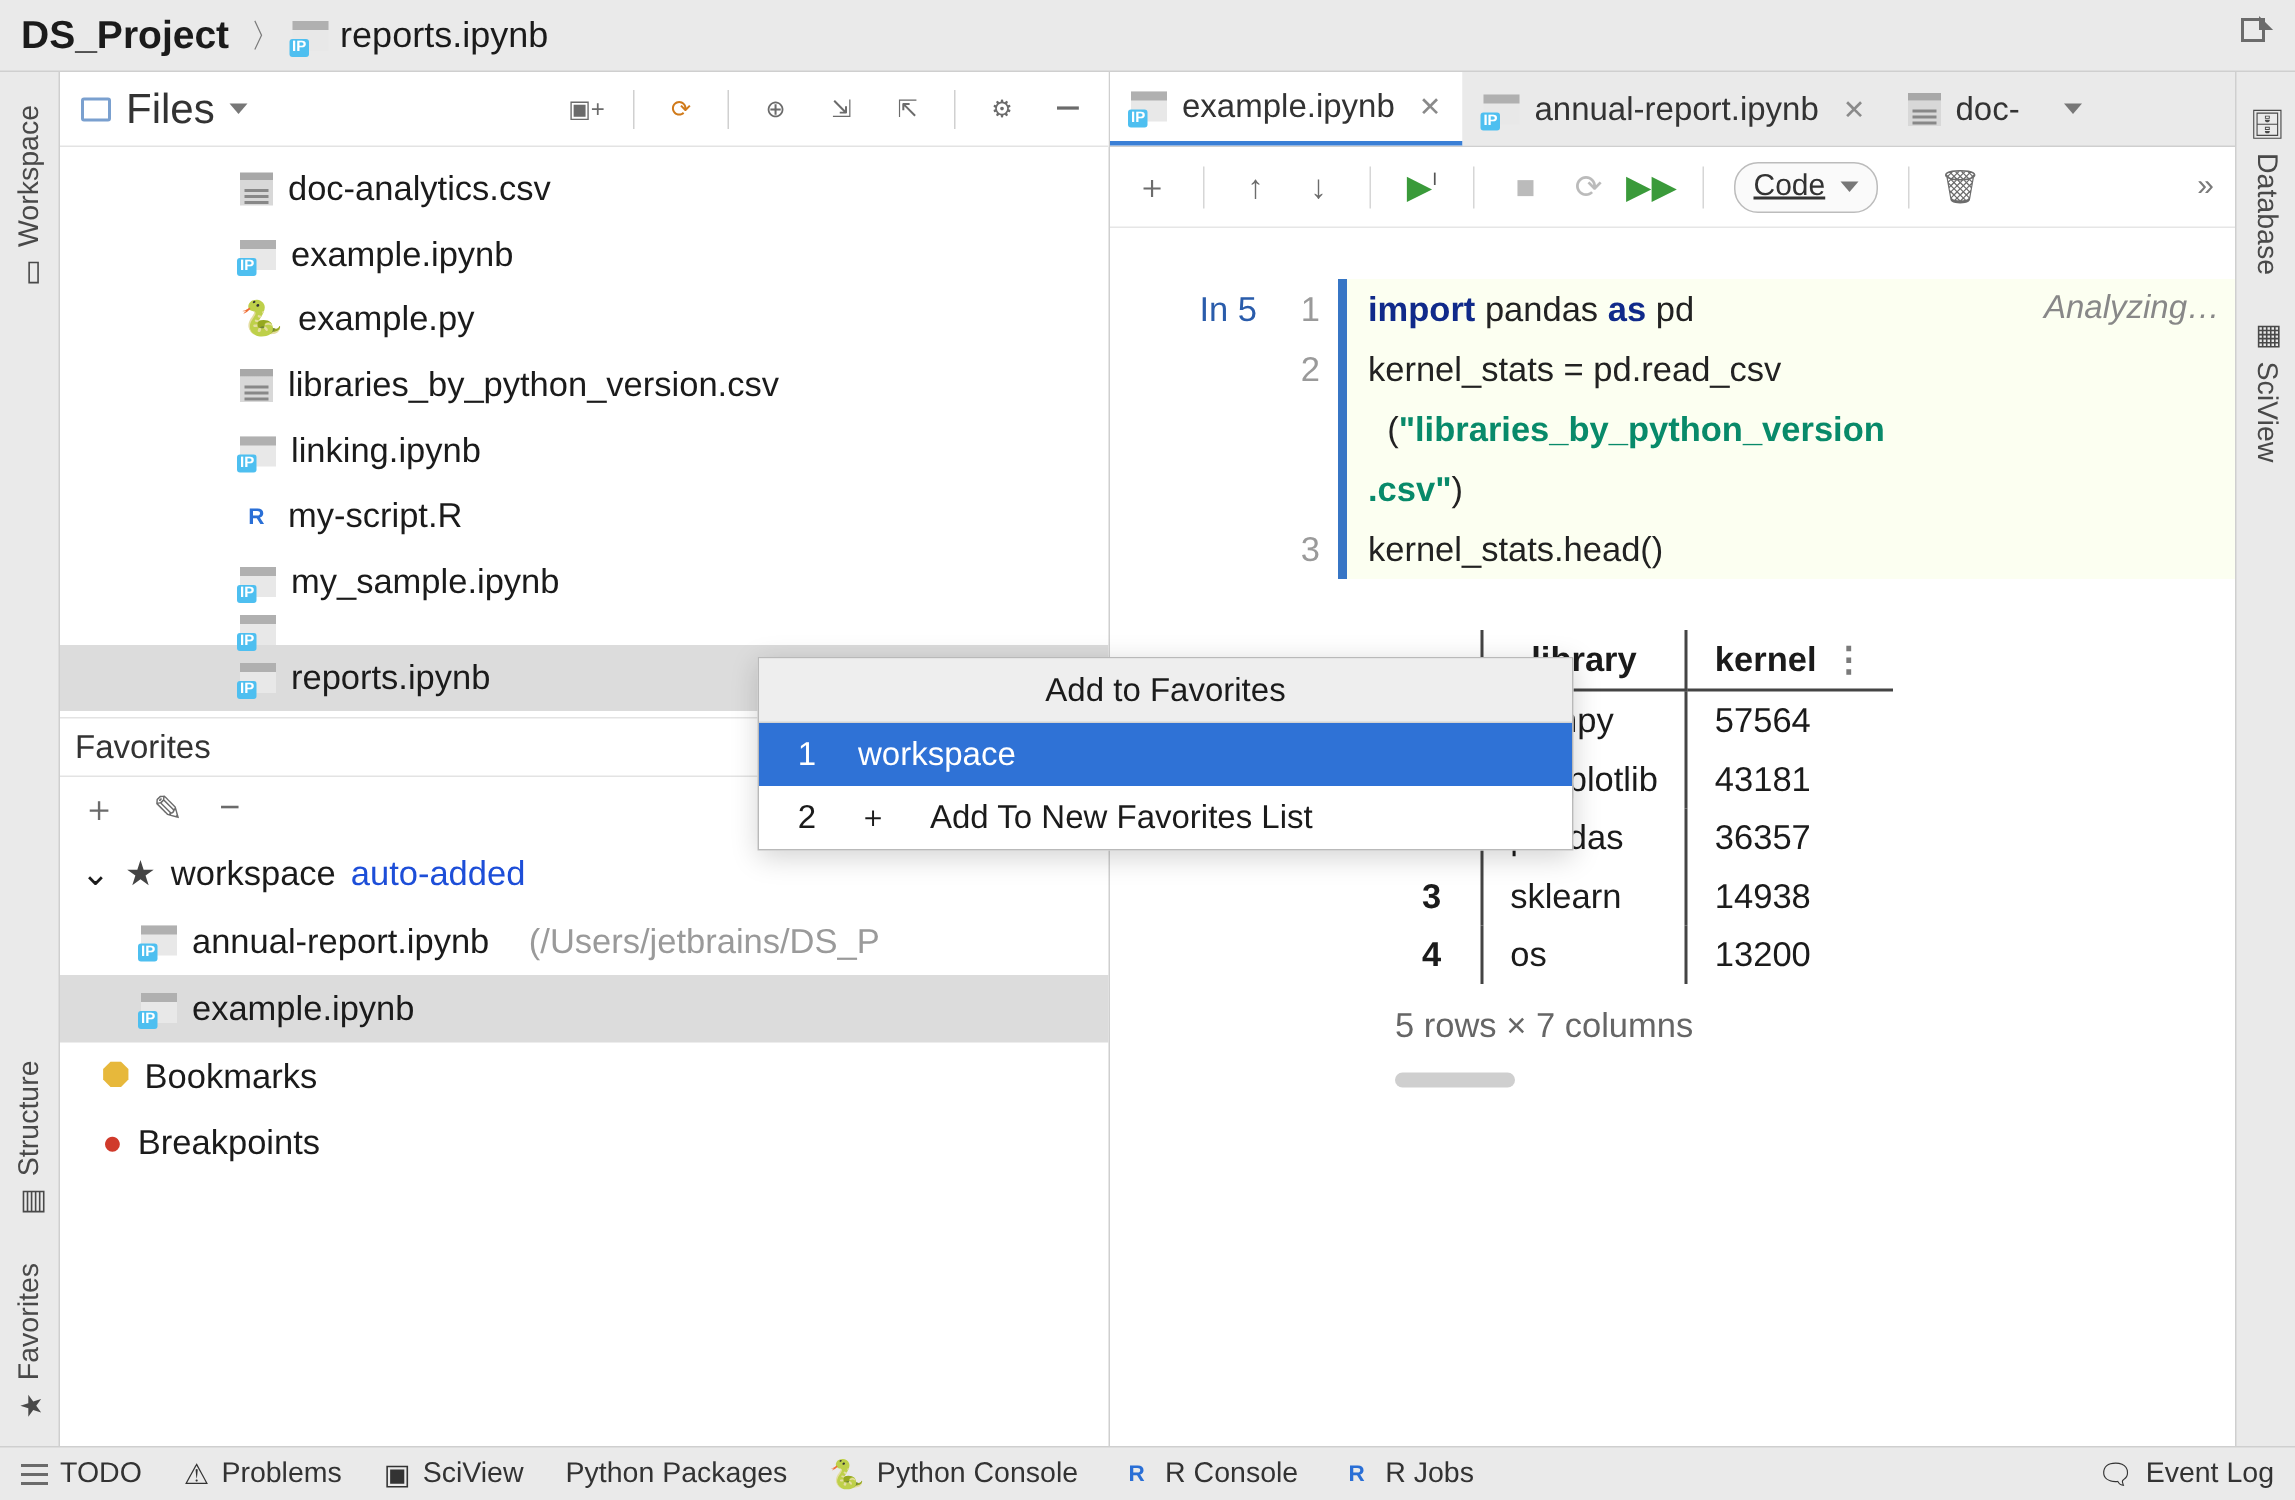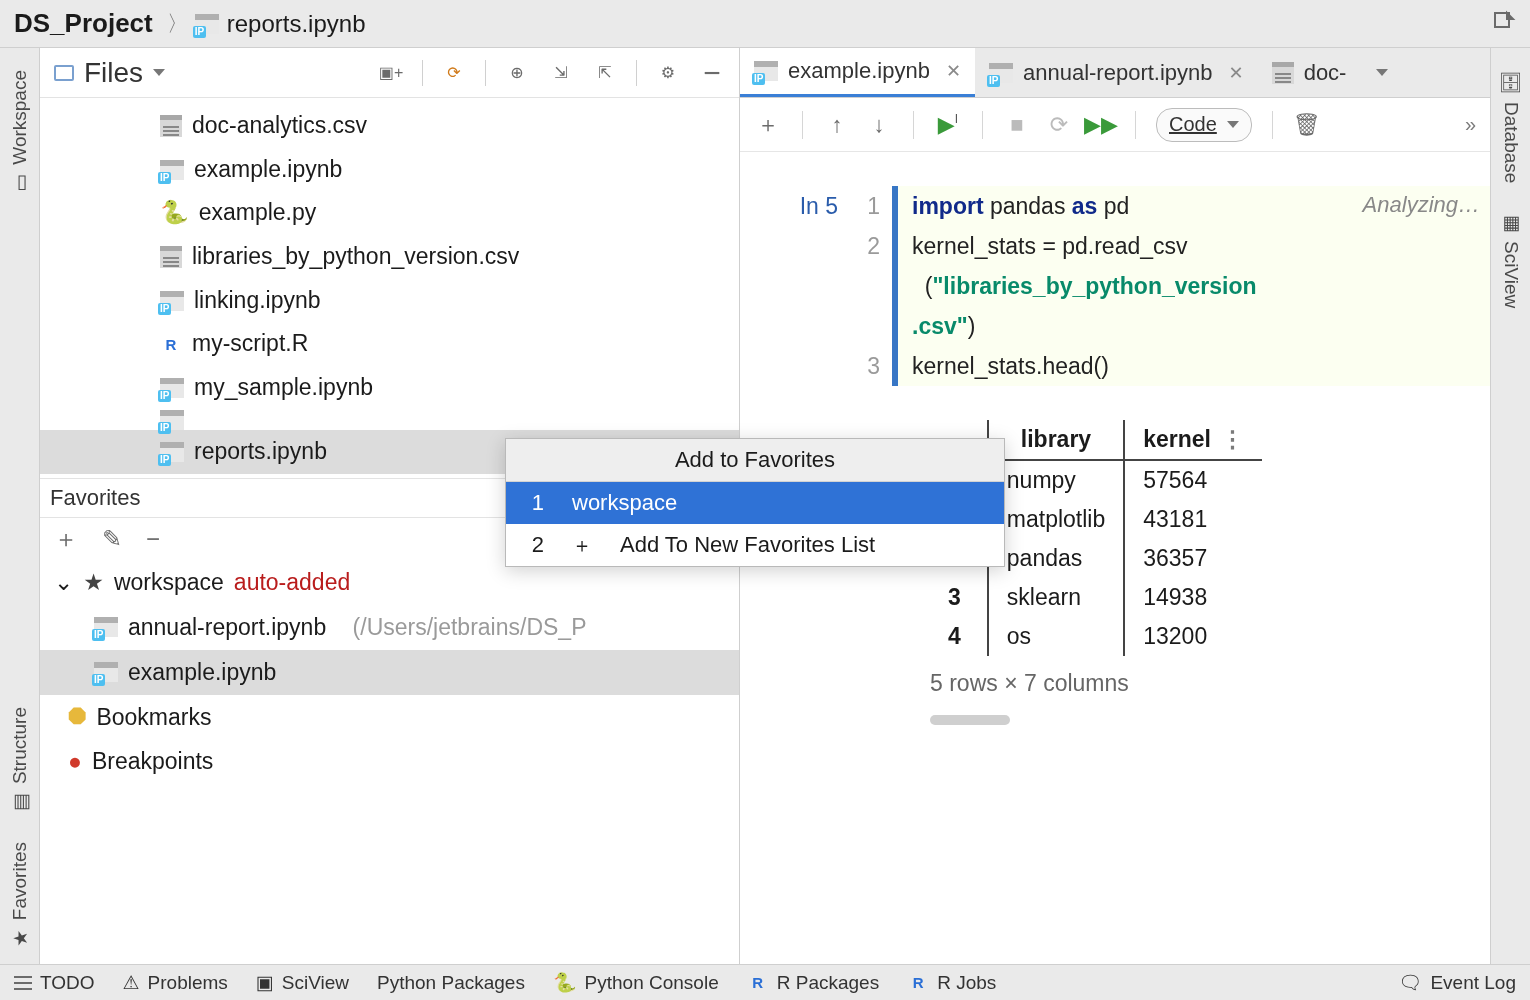--- a/index.html
+++ b/index.html
@@ -36,21 +36,21 @@
 .tree .row.sel { background: #dcdcdc; }
 
 .fav-header { height: 40px; background: #fff; border-top: 1px solid #e3e3e3; border-bottom: 1px solid #e3e3e3; display: flex; align-items: center; padding: 0 10px; font-size: 22px; color: #333; }
 .fav-tools { height: 42px; display: flex; align-items: center; gap: 24px; padding: 0 14px; color: #6b6b6b; font-size: 24px; }
 .fav-tree { font-size: 23px; line-height: 1.95; }
 .fav-tree .row { display: flex; align-items: center; gap: 10px; padding-left: 54px; white-space: nowrap; }
 .fav-tree .root { padding-left: 14px; }
 .fav-tree .row .path { color: #9a9a9a; }
 .fav-tree .row.sel { background: #dcdcdc; }
 .fav-tree .top { padding-left: 28px; }
-.fav-tree .auto { color: #b91c1c; }
+.fav-tree .auto { color: #1d4ed8; }
 
 
 .editor { position: absolute; left: 740px; right: 40px; top: 48px; bottom: 36px; background: #fff; }
 .tabs { height: 50px; border-bottom: 1px solid #cfcfcf; display: flex; align-items: stretch; background: #eaeaea; }
 .tab { display: flex; align-items: center; gap: 10px; padding: 0 14px; font-size: 22px; color: #333; position: relative; background: #eaeaea; }
 .tab.active { background: #fff; border-bottom: 3px solid #3a7fd6; }
 .tab.trim { max-width: 120px; overflow: hidden; }
 .tab .close { color: #8a8a8a; margin-left: 6px; font-size: 18px; }
 .tabs .more { width: 44px; display: flex; align-items: center; justify-content: center; color: #555; font-size: 22px; }
 
@@ -80,21 +80,21 @@
 .out th { font-weight: 700; padding: 6px 18px; text-align: center; }
 .out td { padding: 6px 18px; }
 .out .vline-r { border-right: 2px solid #444; }
 .out .hline-b { border-bottom: 2px solid #444; }
 .out .idx { font-weight: 800; text-align: right; padding-right: 26px; }
 .out .dim { color: #666; margin-top: 14px; }
 .out .kebab { color: #7a7a7a; margin-left: 10px; }
 .out .handle { width: 80px; height: 10px; background: #cfcfcf; border-radius: 5px; margin-top: 18px; }
 
 
-.popup { position: absolute; left: 505px; top: 438px; width: 500px; background: #fff; border: 1px solid #b9b9b9; box-shadow: 0 4px 18px rgba(0,0,0,.18); font-size: 22px; z-index: 50; }
+.popup { position: absolute; left: 505px; top: 438px; width: 544px; background: #fff; border: 1px solid #b9b9b9; box-shadow: 0 4px 18px rgba(0,0,0,.18); font-size: 22px; z-index: 50; }
 .popup .title { background: #eeeeee; text-align: center; padding: 8px 0; border-bottom: 1px solid #d3d3d3; }
 .popup .item { display: flex; align-items: center; padding: 8px 22px; gap: 28px; }
 .popup .item .num { width: 16px; text-align: right; }
 .popup .item.sel { background: #2f72d6; color: #fff; }
 .popup .item .plus { font-size: 20px; line-height: 1; }
 
 
 .status-bar { position: absolute; left: 0; right: 0; bottom: 0; height: 36px; background: #eaeaea; border-top: 1px solid #cfcfcf; display: flex; align-items: center; gap: 28px; padding: 0 14px; font-size: 19px; color: #333; }
 .status-bar .item { display: flex; align-items: center; gap: 8px; }
 .status-bar .spacer { flex: 1; }
@@ -374,21 +374,21 @@
     </span>
   <span class="item">
       <span>Python Packages</span>
     </span>
   <span class="item">
       <span>🐍</span>
       <span>Python Console</span>
     </span>
   <span class="item">
       <span class="ico-r"></span>
-      <span>R Packages</span>
+      <span>R Console</span>
     </span>
   <span class="item">
       <span class="ico-r"></span>
       <span>R Jobs</span>
     </span>
   <span class="spacer"></span>
   <span class="item">
       <span>🗨</span>
       <span>Event Log</span>
     </span>

